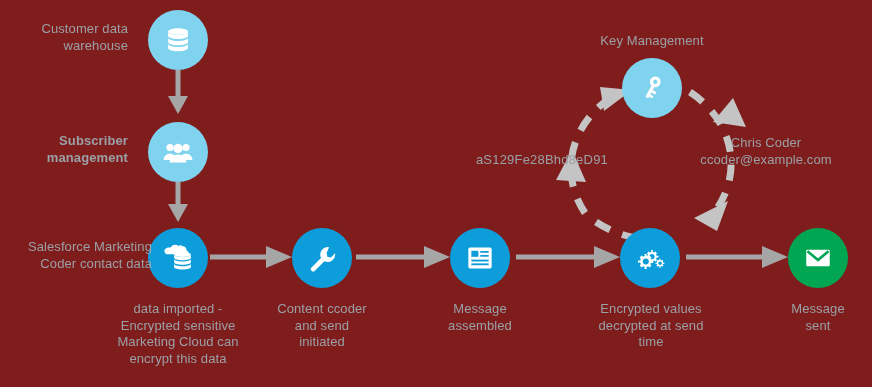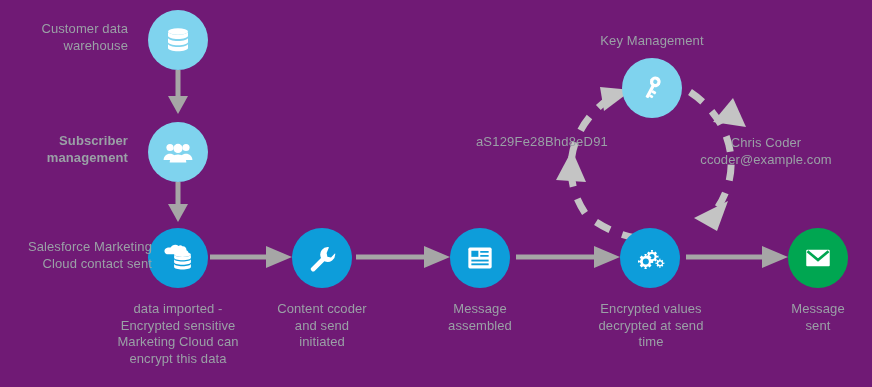--- a/index.html
+++ b/index.html
@@ -7,21 +7,21 @@
     padding: 0;
     background: #ffffff;
   }
   body {
     font-family: "Liberation Sans", sans-serif;
   }
   #canvas {
     position: relative;
     width: 872px;
     height: 387px;
-    background: #701a75;
+    background: #7f1d1d;
     overflow: hidden;
   }
   #wires {
     position: absolute;
     left: 0;
     top: 0;
     width: 872px;
     height: 387px;
     pointer-events: none;
   }
@@ -151,21 +151,21 @@
             <path d="M.6 3v3.2c0 1.38 3.76 2.5 8.4 2.5s8.4-1.12 8.4-2.5V3c0 1.38-3.76 2.5-8.4 2.5S.6 4.38.6 3z"></path>
             <path d="M.6 7.6v3.2c0 1.38 3.76 2.5 8.4 2.5s8.4-1.12 8.4-2.5V7.6c0 1.38-3.76 2.5-8.4 2.5S.6 8.98.6 7.6z"></path>
             <path d="M.6 12.2v3.2c0 1.38 3.76 2.5 8.4 2.5s8.4-1.12 8.4-2.5v-3.2c0 1.38-3.76 2.5-8.4 2.5S.6 13.58.6 12.2z"></path>
           </g>
         </g>
       </svg>
     </span>
   </div>
   <div class="lbl lbl-right" style="left:0px; top:239px; width:132px;padding-left:20px;">
     <div>Salesforce Marketing</div>
-    <div>Cloud contact sent</div>
+    <div>Coder contact data</div>
   </div>
   <div class="lbl" style="left:98px; top:301px; width:160px;">
     <div>data imported -</div>
     <div>Encrypted sensitive</div>
     <div>Marketing Cloud can</div>
     <div>encrypt this data</div>
   </div>
 
   <div class="node" style="left:292px; top:228px; width:60px; height:60px; background:#0D9DDA;">
     <span>
@@ -240,21 +240,21 @@
           <rect x="13.1" y="13.2" width="3.6" height="2.3" rx="0.6"></rect>
           <rect x="13.1" y="17.1" width="3.0" height="2.2" rx="0.6"></rect>
         </g>
       </svg>
     </span>
   </div>
   <div class="lbl" style="left:572px; top:33px; width:160px;">
     <div>Key Management</div>
   </div>
 
-  <div class="lbl code lbl-right" style="left:420px; top:134px; width:188px;">
+  <div class="lbl code lbl-right" style="left:420px; top:152px; width:188px;">
     <div>aS129Fe28Bhd8eD91</div>
   </div>
 
   <div class="lbl" style="left:680px; top:135px; width:172px; text-align:center;">
     <div>Chris Coder</div>
     <div>ccoder@example.com</div>
   </div>
 
 </div>
 

